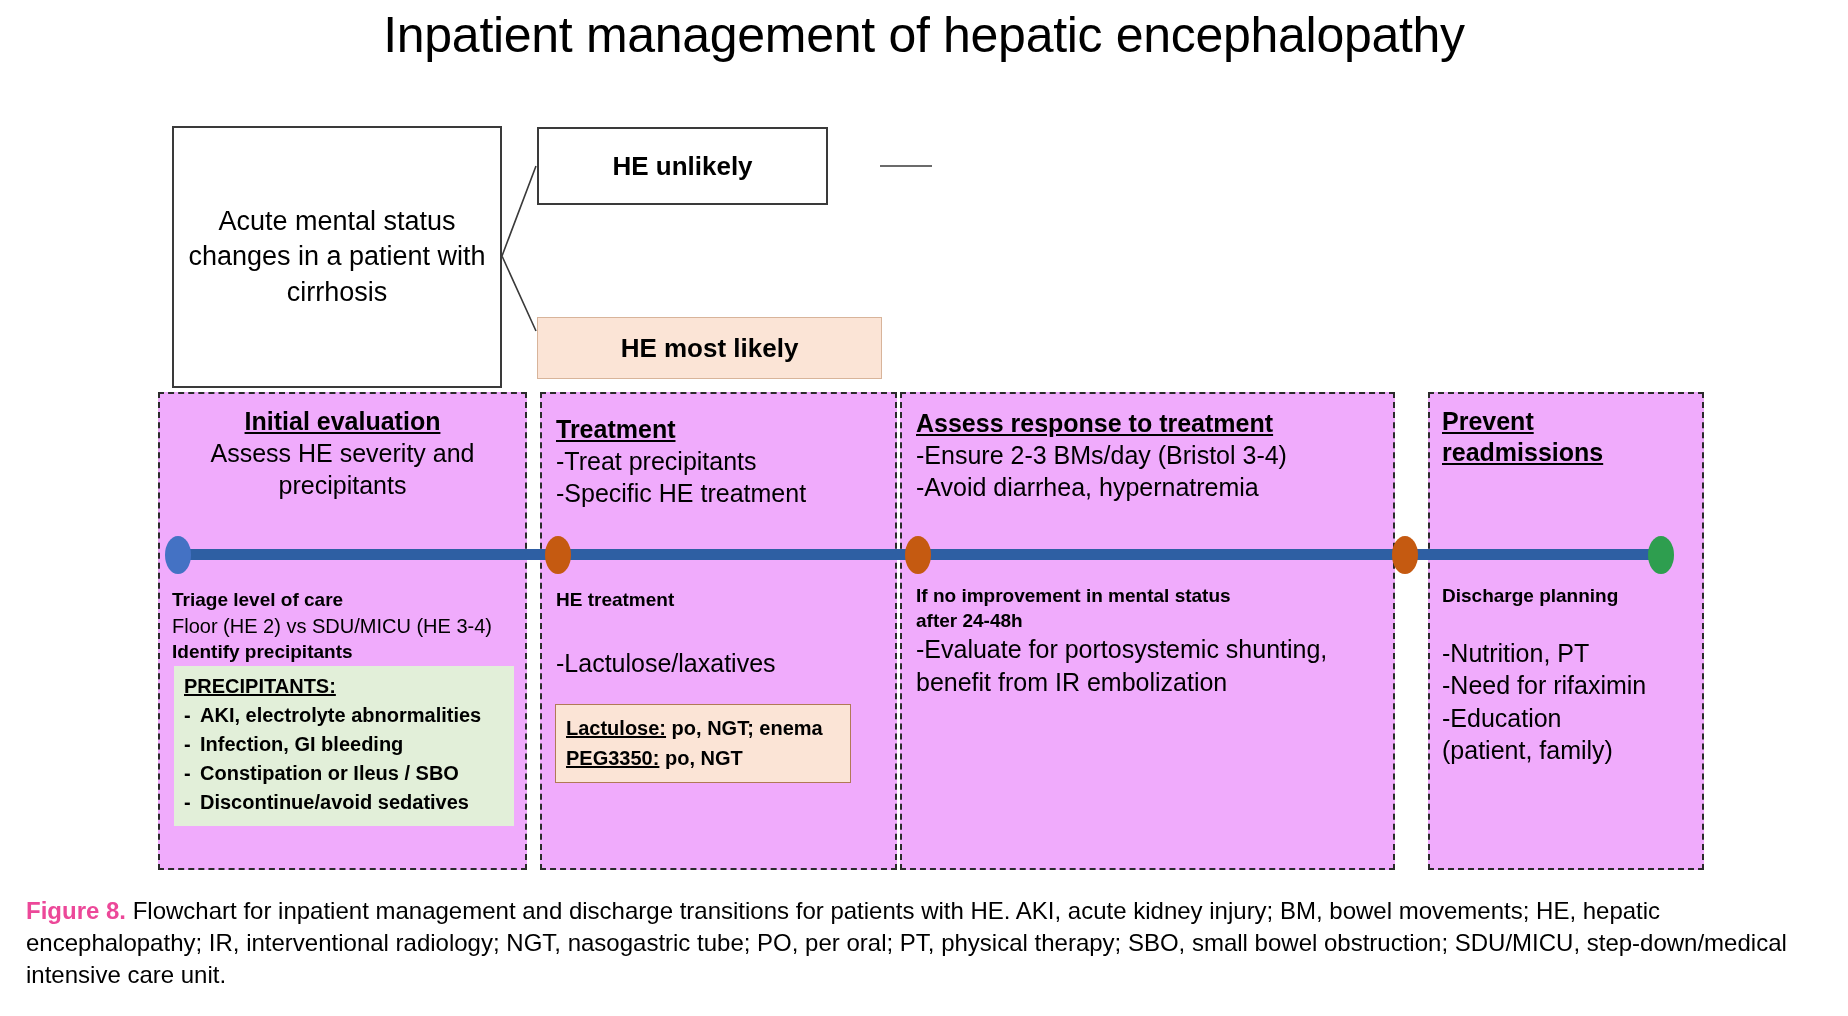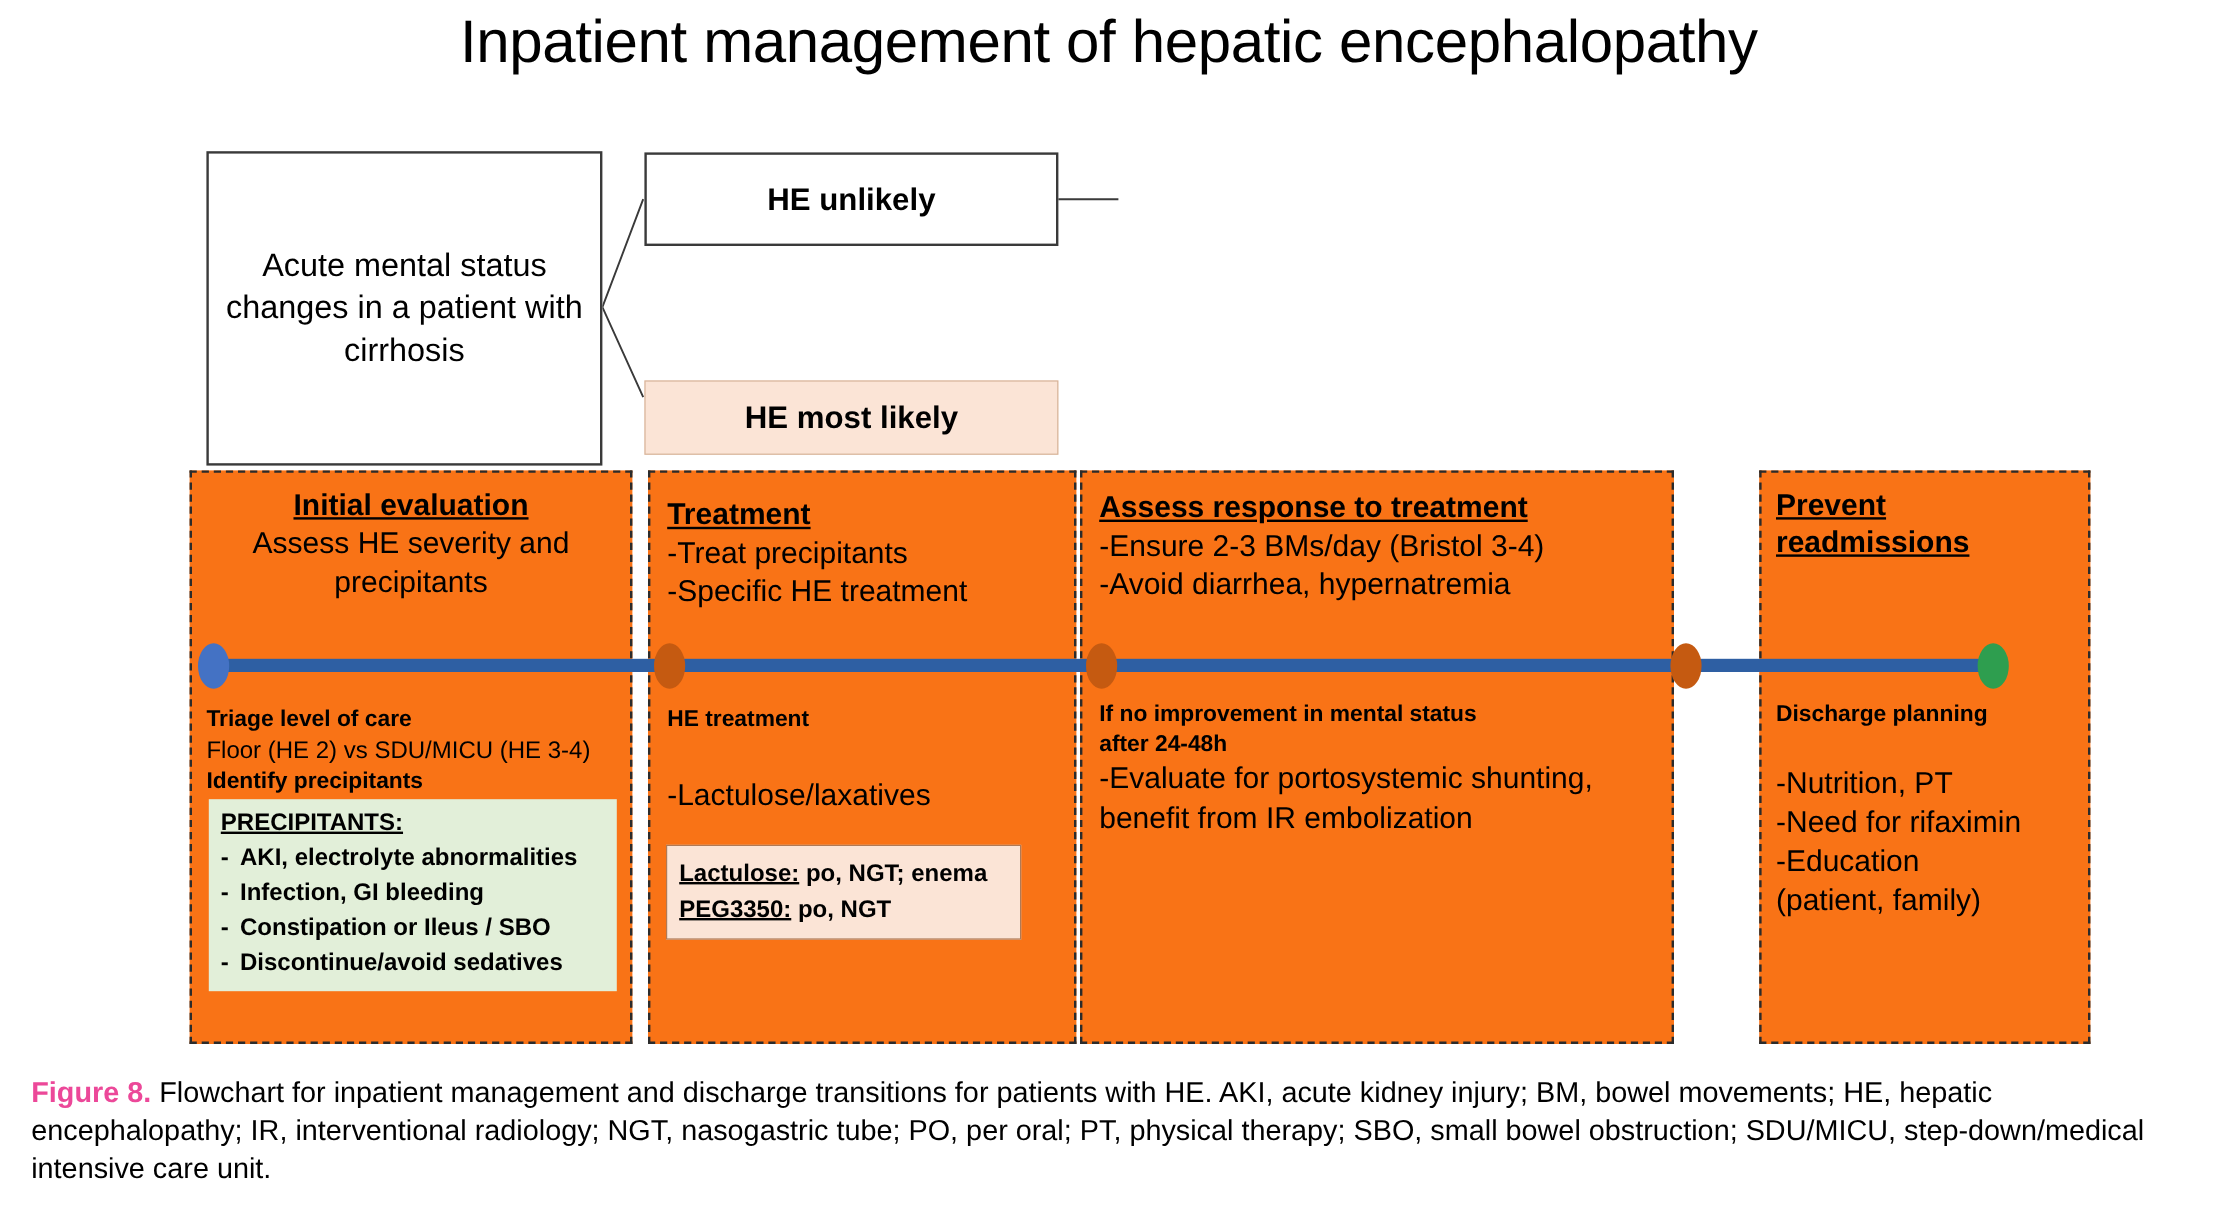--- a/index.html
+++ b/index.html
@@ -29,21 +29,21 @@
     left: 172px; top: 126px; width: 330px; height: 262px;
     border: 2px solid #3a3a3a;
     background: #ffffff;
     display: flex; align-items: center; justify-content: center;
     text-align: center;
     font-size: 27px; line-height: 1.32;
     padding: 17px 14px;
   }
   .box-unlikely {
     position: absolute;
-    left: 537px; top: 127px; width: 345px; height: 78px;
+    left: 537px; top: 127px; width: 291px; height: 78px;
     border: 2px solid #3a3a3a;
     background: #ffffff;
     display: flex; align-items: center; justify-content: center;
     font-size: 26px; font-weight: bold;
   }
   .box-mostlikely {
     position: absolute;
     left: 537px; top: 317px; width: 345px; height: 62px;
     border: 1px solid #d8b49a;
     background: #fbe4d6;
@@ -62,26 +62,26 @@
   .box-other .li .dash { display: inline-block; width: 17px; }
 
   
   .connector { position: absolute; stroke: #3a3a3a; stroke-width: 1.6; fill: none; }
 
   
   .col {
     position: absolute;
     top: 392px; height: 478px;
     border: 2px dashed #2b2b2b;
-    background: #f97316;
+    background: #f0abfc;
   }
   #col0 { left: 158px; width: 369px; }
   #col1 { left: 540px; width: 357px; }
   #col2 { left: 900px; width: 495px; }
-  #col3 { left: 1466px; width: 276px; }
+  #col3 { left: 1428px; width: 276px; }
 
   .col-head {
     font-size: 25px; font-weight: bold;
     text-decoration: underline;
     line-height: 1.25;
   }
   .col-sub { font-size: 25px; line-height: 1.28; }
 
   .head-wrap { position: absolute; left: 0; width: 100%; padding: 0 10px; }
   #col0 .head-wrap { top: 12px; text-align: center; }

